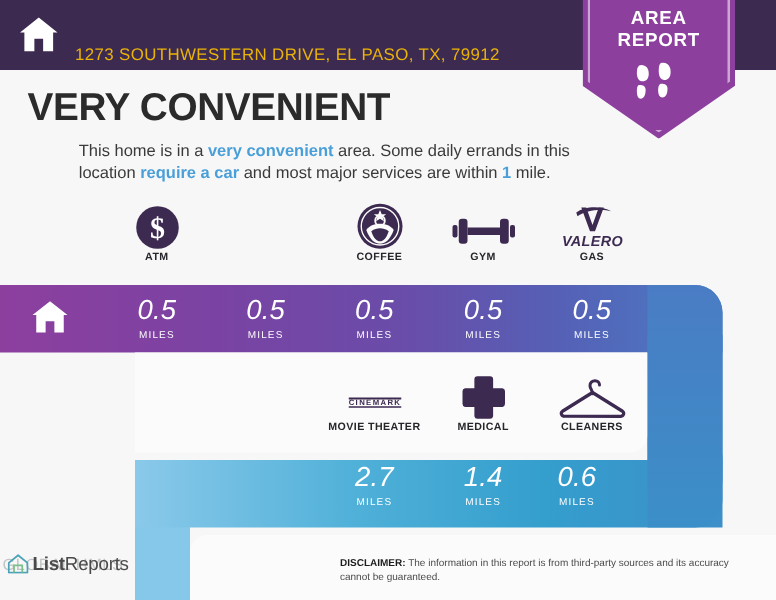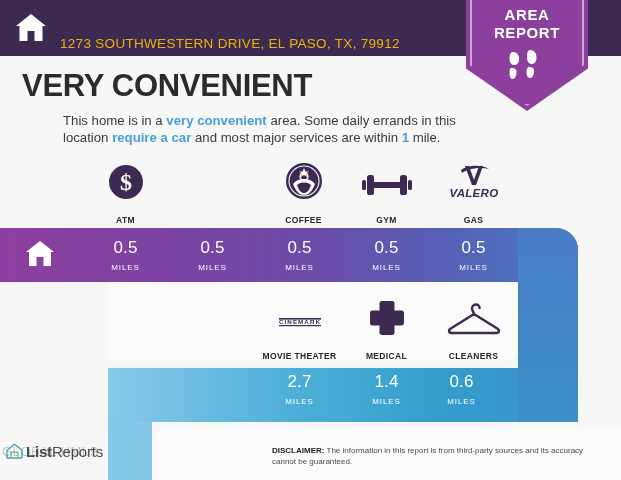--- a/index.html
+++ b/index.html
@@ -57,29 +57,29 @@
     position:absolute;left:23px;top:112px;width:425px;
     font-size:13.2px;line-height:17px;color:#3a3a3a;margin-left:40px;
   }
   .hl{color:#4a9fd8;font-weight:bold;}
 
   
   .icons-row{position:absolute;left:0;width:621px;}
   .icon-cell{position:absolute;width:87px;text-align:center;}
   .icon-art{height:40px;display:flex;align-items:flex-end;justify-content:center;}
   .icon-label{
-    margin-top:15px;font-size:8.5px;font-weight:bold;color:#26262b;letter-spacing:.35px;
+    margin-top:0;font-size:8.5px;font-weight:bold;color:#26262b;letter-spacing:.35px;
   }
 
   
   .ribbon{position:absolute;left:0;top:0;width:621px;height:480px;pointer-events:none;}
   .cellnum{
     position:absolute;width:87px;text-align:center;color:#fff;
   }
-  .cellnum .v{font-size:17px;line-height:19px;letter-spacing:.2px;}
+  .cellnum .v{font-size:22px;line-height:19px;letter-spacing:.2px;font-style:italic;}
   .cellnum .u{font-size:8px;letter-spacing:.9px;margin-top:6px;}
 
   .row1-home{position:absolute;left:25px;top:240px;width:30px;height:28px;}
 
   
   .whitecard{
     position:absolute;left:108px;top:282px;width:410px;height:80px;
     background:#fbfbfb;border-radius:0 0 14px 0;
   }
   .whitecard2{

